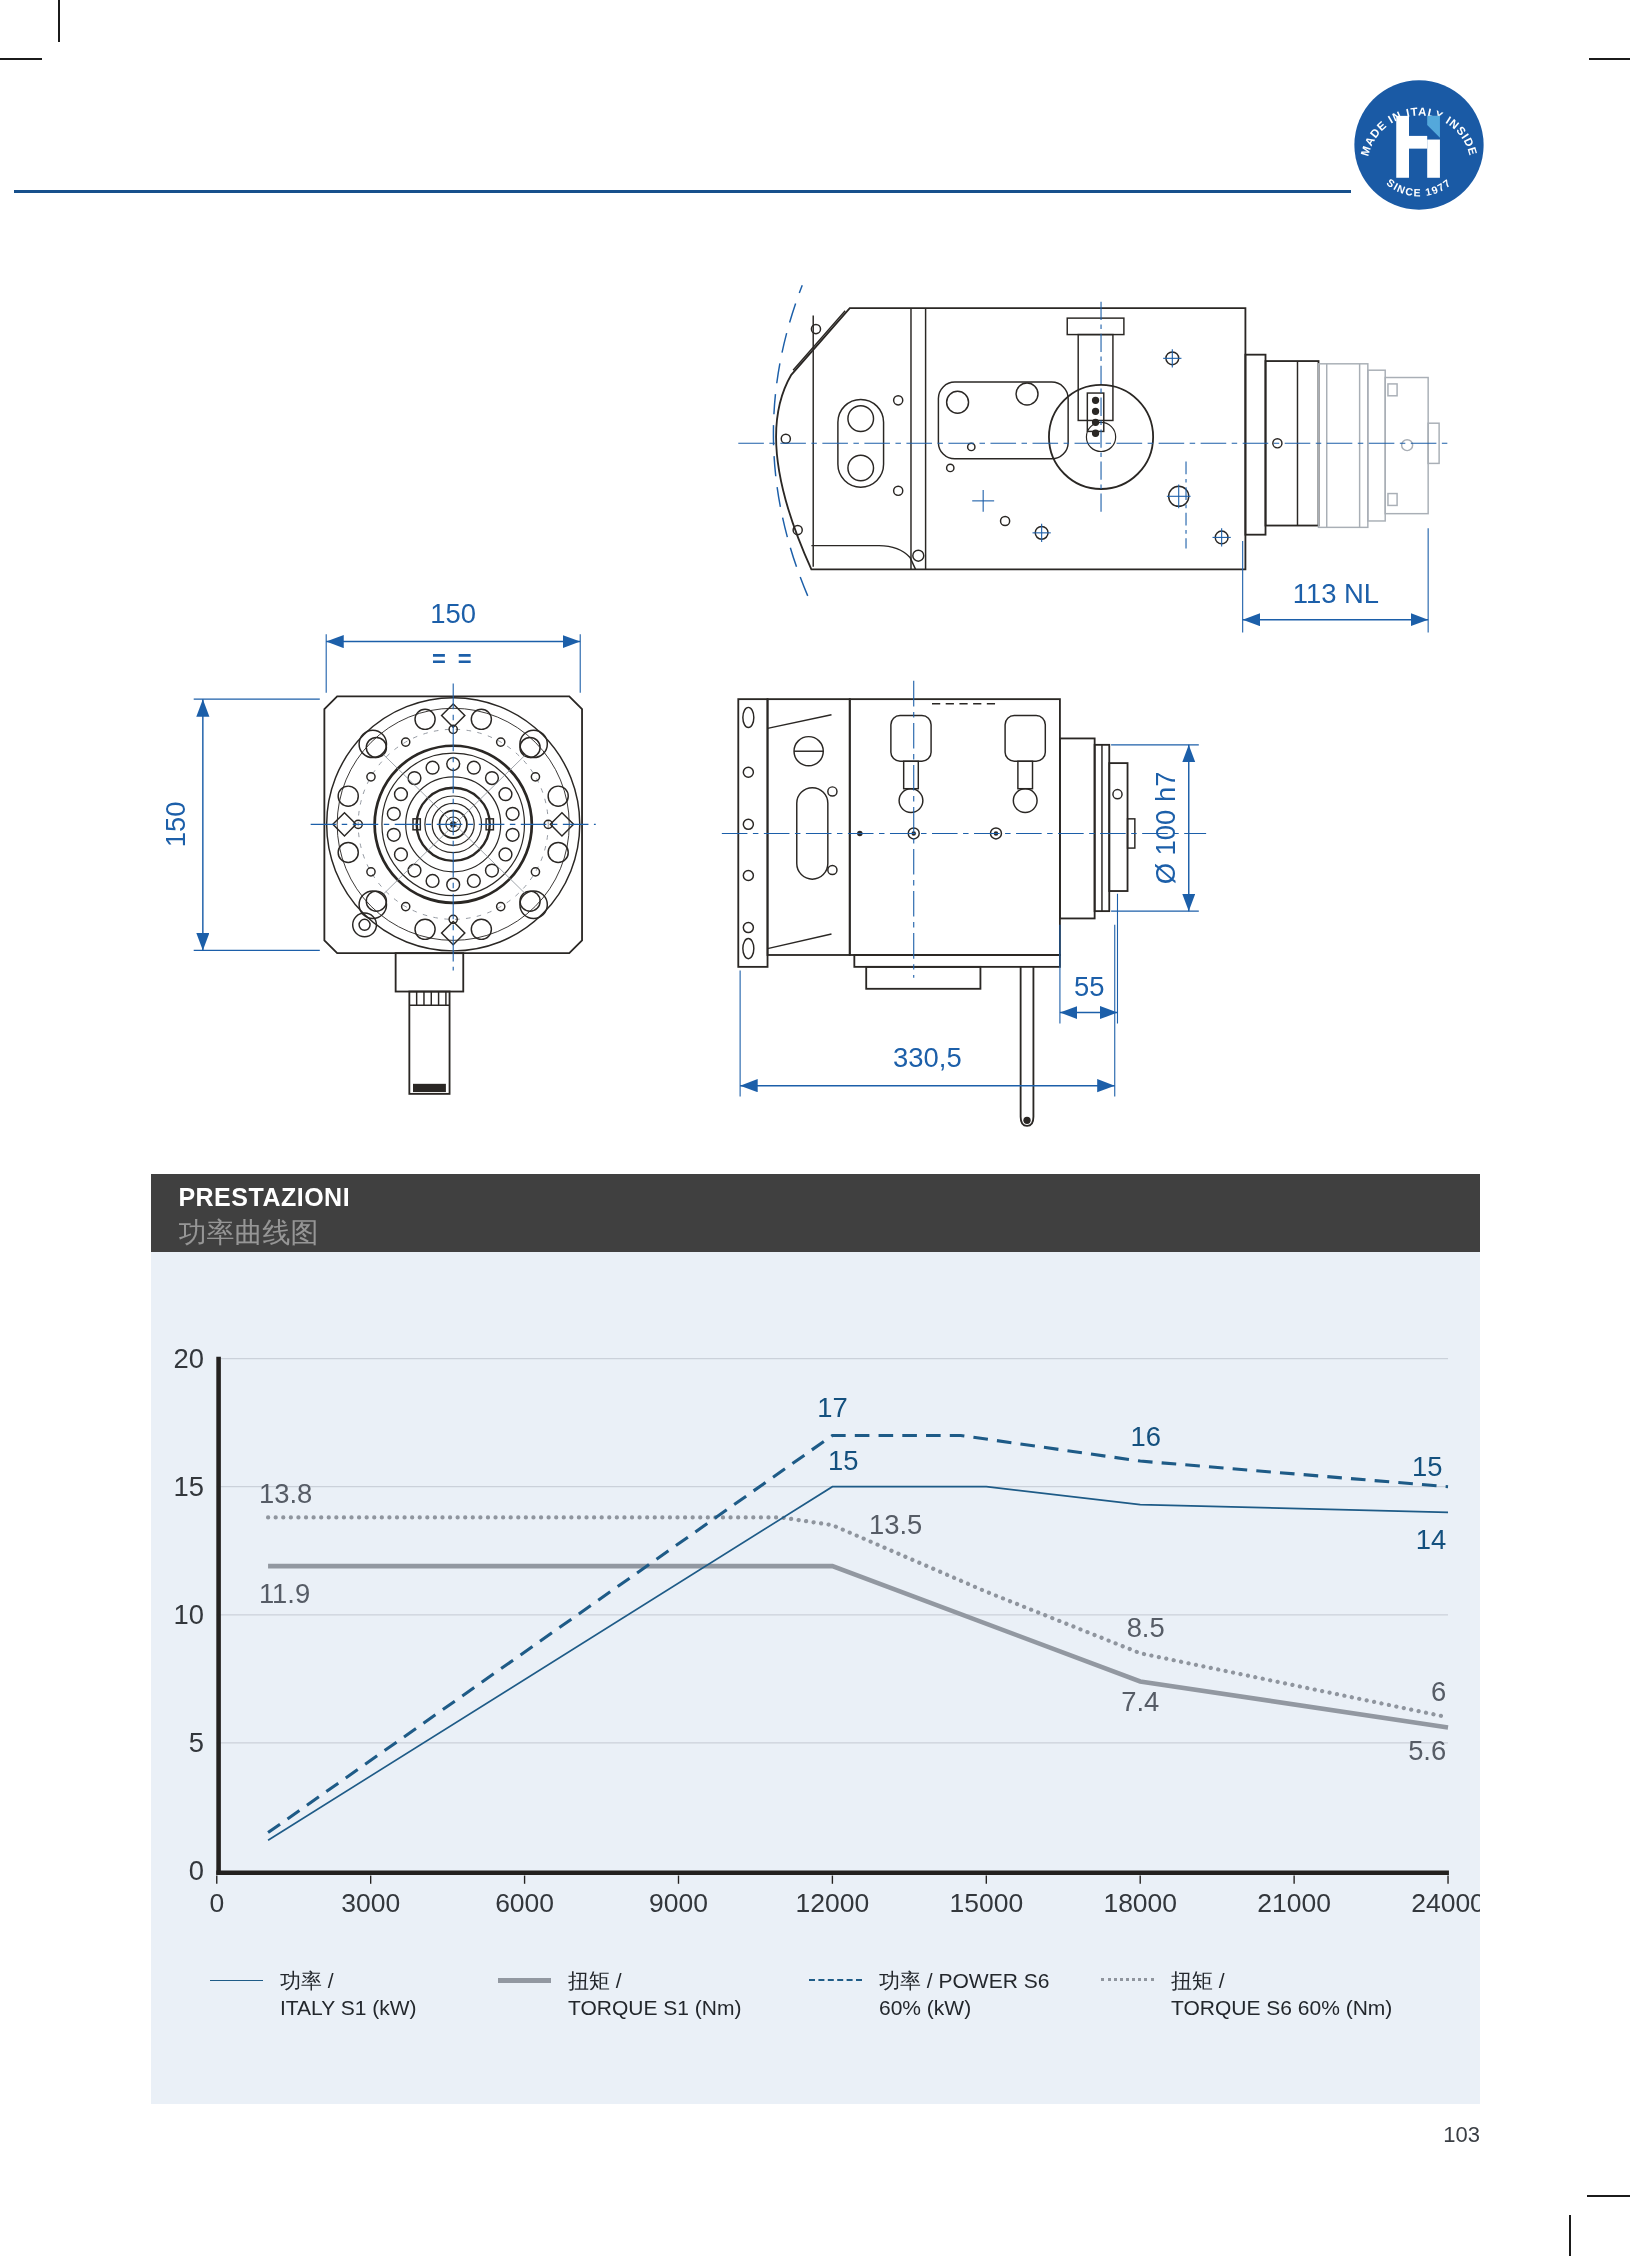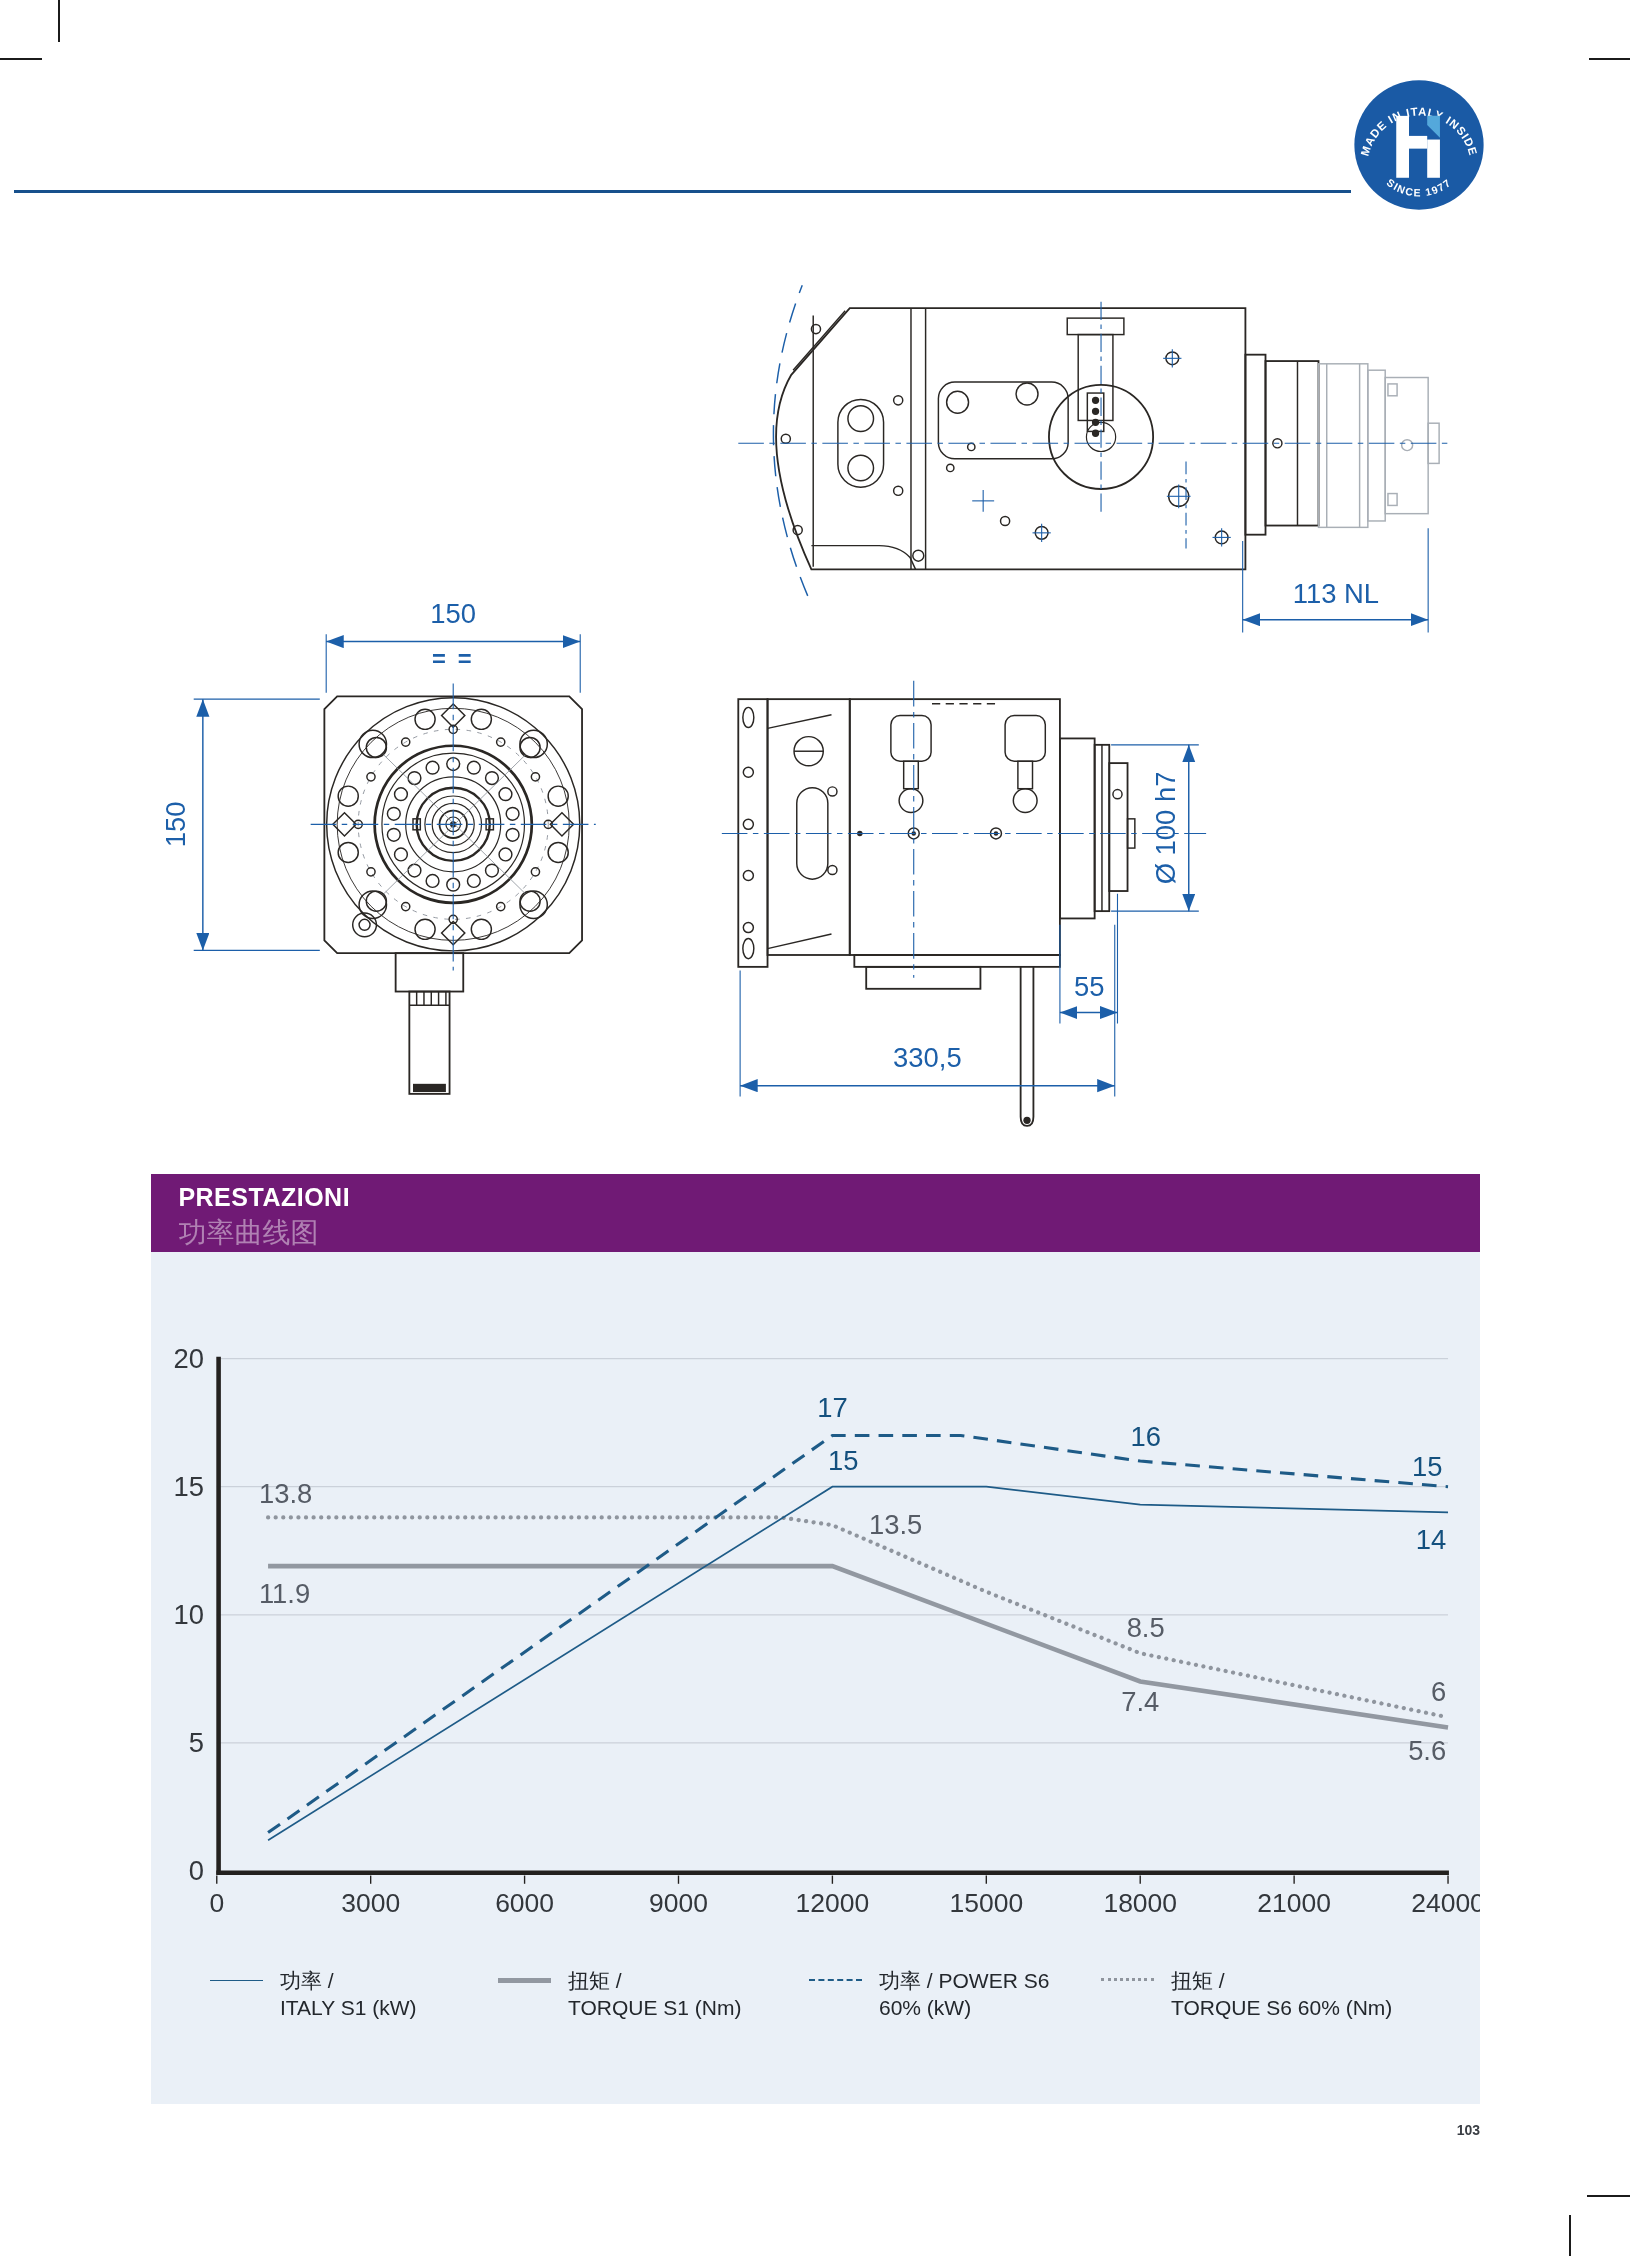--- a/index.html
+++ b/index.html
@@ -4,33 +4,33 @@
 <style>
   html,body{margin:0;padding:0;background:#888;}
   .page{position:relative;width:1631px;height:2257px;background:#ffffff;
         font-family:"Liberation Sans",sans-serif;overflow:hidden;}
   .abs{position:absolute;}
   .crop{position:absolute;background:#1b1b1b;}
   .doc-title{position:absolute;left:822px;top:144px;width:512px;text-align:right;
              font-size:31px;letter-spacing:0.9px;color:#8796AB;}
   .rule{position:absolute;left:13.7px;top:190px;width:1337px;height:2.7px;background:#17508C;}
   .panel{position:absolute;left:151px;top:1174px;width:1329px;height:930px;background:#EAF0F7;}
-  .panel-bar{position:absolute;left:0;top:0;width:100%;height:78px;background:#701a75;}
+  .panel-bar{position:absolute;left:0;top:0;width:100%;height:78px;background:#404040;}
   .panel-title{position:absolute;left:27.4px;top:9.1px;font-size:25px;font-weight:bold;
                color:#ffffff;letter-spacing:0.5px;}
   .panel-sub{position:absolute;left:27.4px;top:40px;font-size:28px;color:rgba(255,255,255,0.45);}
   #chart-plot{position:absolute;left:0;top:0;}
   .legend-item{position:absolute;top:793px;display:flex;gap:17px;}
   .sw{width:53px;flex:none;}
   .sw1{border-top:1.8px solid #1E5B87;margin-top:12.8px;}
   .sw2{height:4.6px;background:#9298A1;margin-top:11px;}
   .sw3{border-top:2.7px dashed #1E5B87;margin-top:12px;}
   .sw4{border-top:3.7px dotted #8F959E;margin-top:11px;}
   .lt{font-size:21px;line-height:27.4px;color:#23272C;}
-  .page-num{position:absolute;right:151px;top:2122px;font-size:14px;color:#3A3E44;font-weight:bold;}
+  .page-num{position:absolute;right:151px;top:2122px;font-size:22px;color:#3A3E44;}
   svg text{font-family:"Liberation Sans",sans-serif;}
   .dimtxt{fill:#1C5FA9;font-size:30px;}
 </style>
 </head>
 <body>
 
 <div class="page">
 
   <div class="crop" style="left:58px;top:0;width:1.8px;height:42px;"></div>
   <div class="crop" style="left:0;top:58px;width:42px;height:1.8px;"></div>

